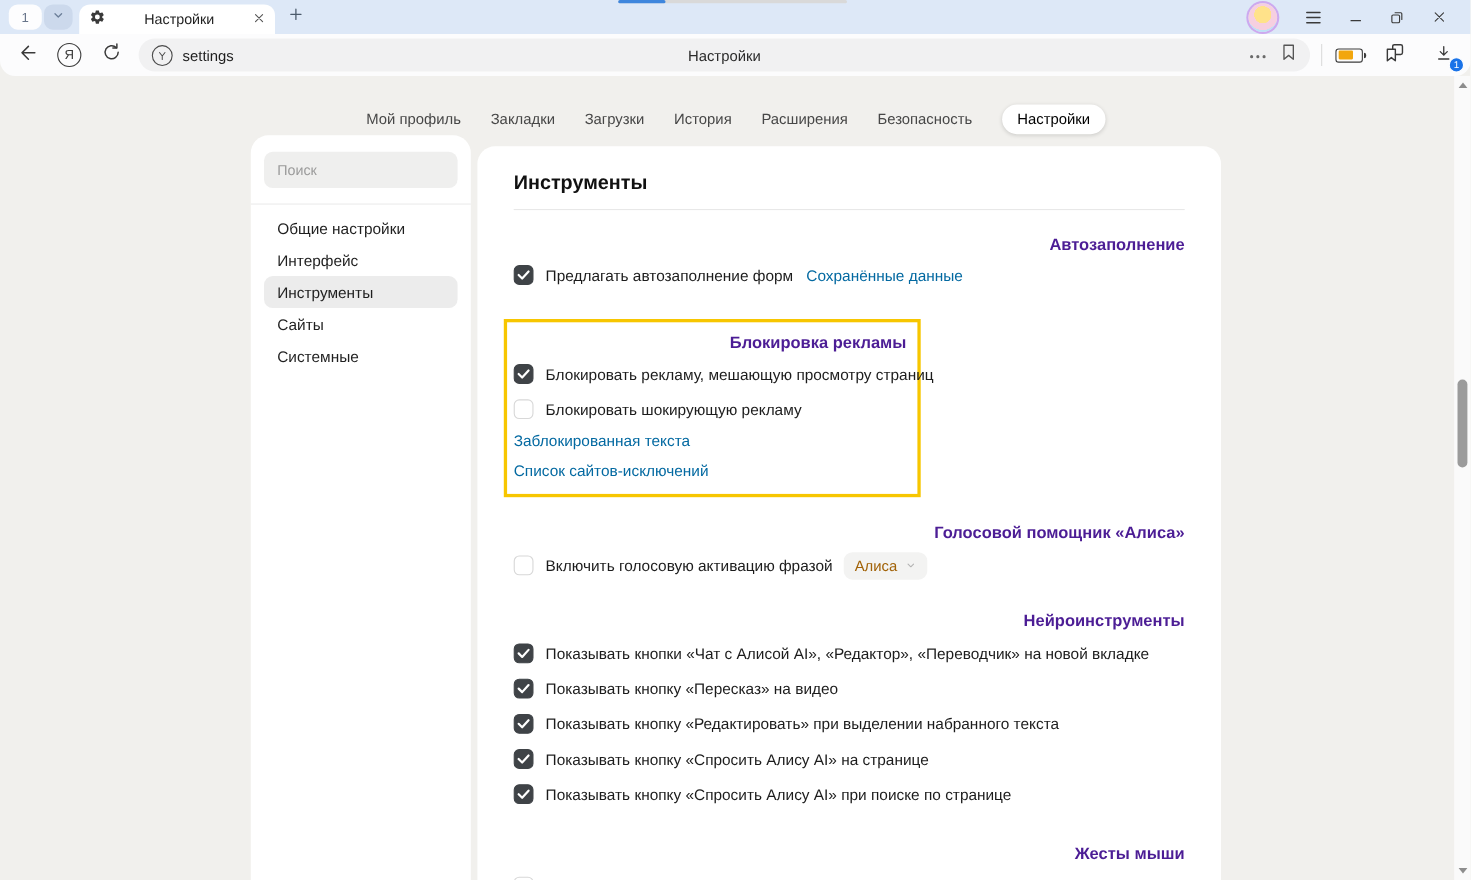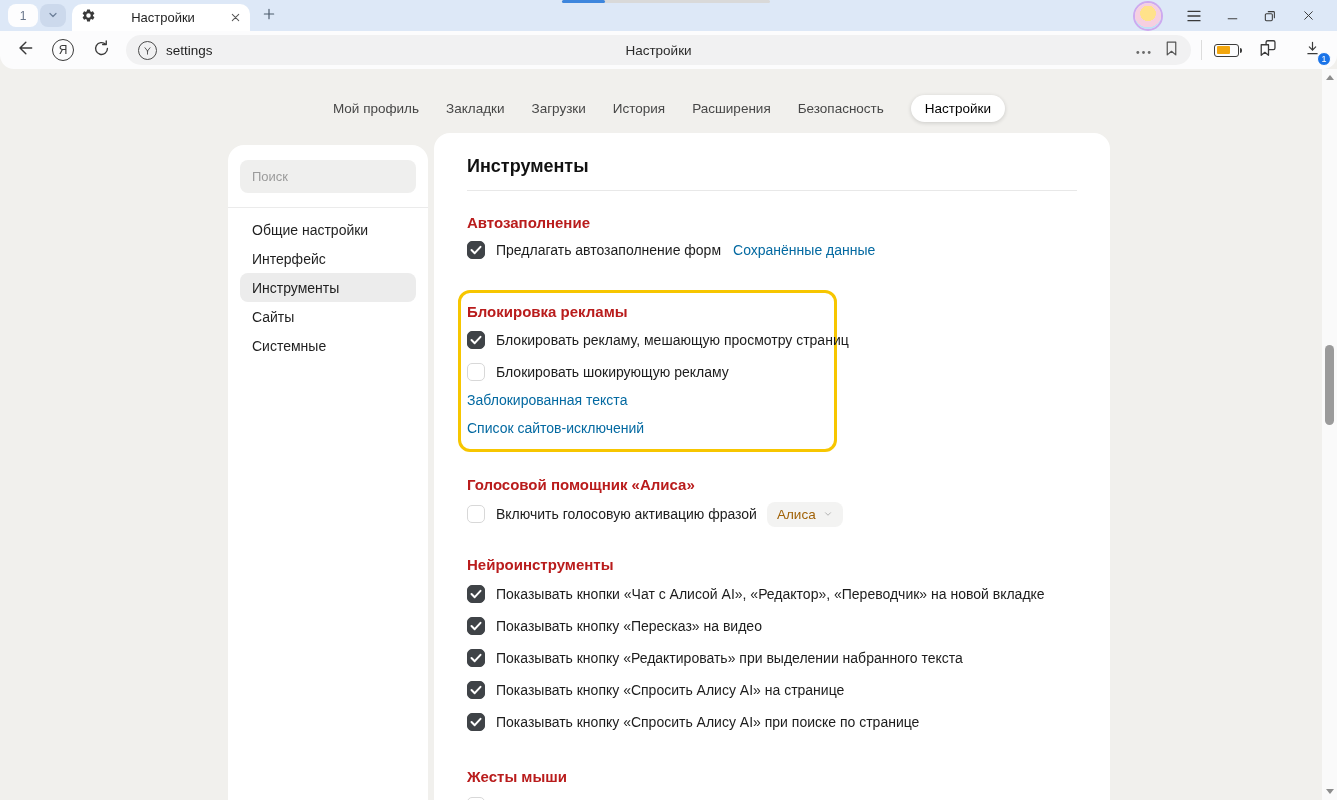--- a/index.html
+++ b/index.html
@@ -40,45 +40,45 @@
   .dl-wrap { position:relative; margin-left:18px; width:26px; height:26px; display:grid; place-items:center; flex:none; }
   .dl-badge { position:absolute; right:-6px; bottom:-3px; min-width:14px; height:14px; background:#1a73e8; color:#fff; font-size:9px; border-radius:8px; display:grid; place-items:center; border:1.5px solid #fff; padding:0 3px; }
   .coll-wrap { margin-left:16px; }
 
   
   .nav-tabs { position:absolute; top:93px; left:228px; width:882px; height:30px; display:flex; align-items:center; justify-content:center; gap:27px; }
   .nav-tab { font-size:13.5px; color:#474747; white-space:nowrap; cursor:default; }
   .nav-tab.active { background:#fff; color:#000; padding:6px 14px; border-radius:15px; box-shadow:0 1px 4px rgba(0,0,0,.16); }
 
   
-  .sidebar-card { position:absolute; left:228px; top:145px; width:200px; bottom:0; background:#fff; border-radius:16px 16px 0 0; }
+  .sidebar-card { position:absolute; left:228px; top:123px; width:200px; bottom:0; background:#fff; border-radius:16px 16px 0 0; }
   .search-input { display:block; width:176px; margin:15px 12px 0; height:33px; background:#efefee; border:none; border-radius:8px; padding:0 12px; font-size:13px; color:#333; font-family:inherit; outline:none; }
   .search-input::placeholder { color:#9b9b9b; }
   .sidebar-divider { height:1px; background:#ebebeb; margin-top:14px; }
   .sidebar-list { margin-top:7px; }
   .sidebar-item { height:29px; margin:0 12px; padding:0 12px; display:flex; align-items:center; font-size:14px; color:#1f1f1f; border-radius:8px; white-space:nowrap; }
   .sidebar-item.selected { background:#ececec; }
 
   .main-card { position:absolute; left:434px; top:133px; width:676px; bottom:0; background:#fff; border-radius:16px 16px 0 0; padding:22px 33px 0; }
   .page-heading { font-size:18px; font-weight:700; color:#111; line-height:22px; }
   .hr { height:1px; background:#e8e8e8; margin-top:13px; }
-  .section-heading { font-size:15px; font-weight:700; color:#b91c1c; line-height:18px; }
+  .section-heading { font-size:15px; font-weight:700; color:#4c1d95; line-height:18px;text-align:right; }
   .mt23 { margin-top:23px; } .mt24 { margin-top:24px; } .mt28 { margin-top:28px; } .mt32 { margin-top:32px; }
   .row { display:flex; align-items:center; height:28px; margin-top:4px; }
   .row.first { margin-top:6px; }
   .cb { width:18px; height:18px; border-radius:5px; background:#fff; border:1px solid #d8d8d8; display:grid; place-items:center; flex:none; }
   .cb .tick { visibility:hidden; }
   .cb.checked { background:#3f4347; border-color:#3f4347; }
   .cb.checked .tick { visibility:visible; }
   .tick path { fill:none; stroke:#fff; stroke-width:2; stroke-linecap:round; stroke-linejoin:round; }
   .cb-label { margin-left:11px; font-size:14px; color:#1c1c1c; white-space:nowrap; }
   .link { color:#0369a1; font-size:14px; text-decoration:none; white-space:nowrap; }
   .row .link { margin-left:12px; }
 
-  .highlight-box { margin-top:26px; margin-left:-9px; width:379px; border:3px solid #f7c600; border-radius:12px; padding:6px 10px 8px 6px; }
+  .highlight-box { margin-top:26px; margin-left:-9px; width:379px; border:3px solid #f7c600; border-radius:0; padding:6px 10px 8px 6px; }
   .highlight-box .section-heading { margin-top:4px; }
   .highlight-box .row { height:27px; margin-top:5px; }
   .hl-link-row { height:26px; display:flex; align-items:center; margin-top:2px; }
 
   .select-disabled { margin-left:10px; background:#f3f3f2; color:#a16207; border-radius:8px; padding:5px 10px; font-size:13.5px; display:inline-flex; align-items:center; gap:7px; }
 
   
   .scrollbar { position:absolute; right:0; top:69px; width:15px; bottom:0; background:#fafafa; }
   .sb-arrow { position:absolute; left:3.5px; width:0; height:0; }
   .sb-arrow.up { top:6px; border-left:4px solid transparent; border-right:4px solid transparent; border-bottom:5px solid #8d8d8d; }

